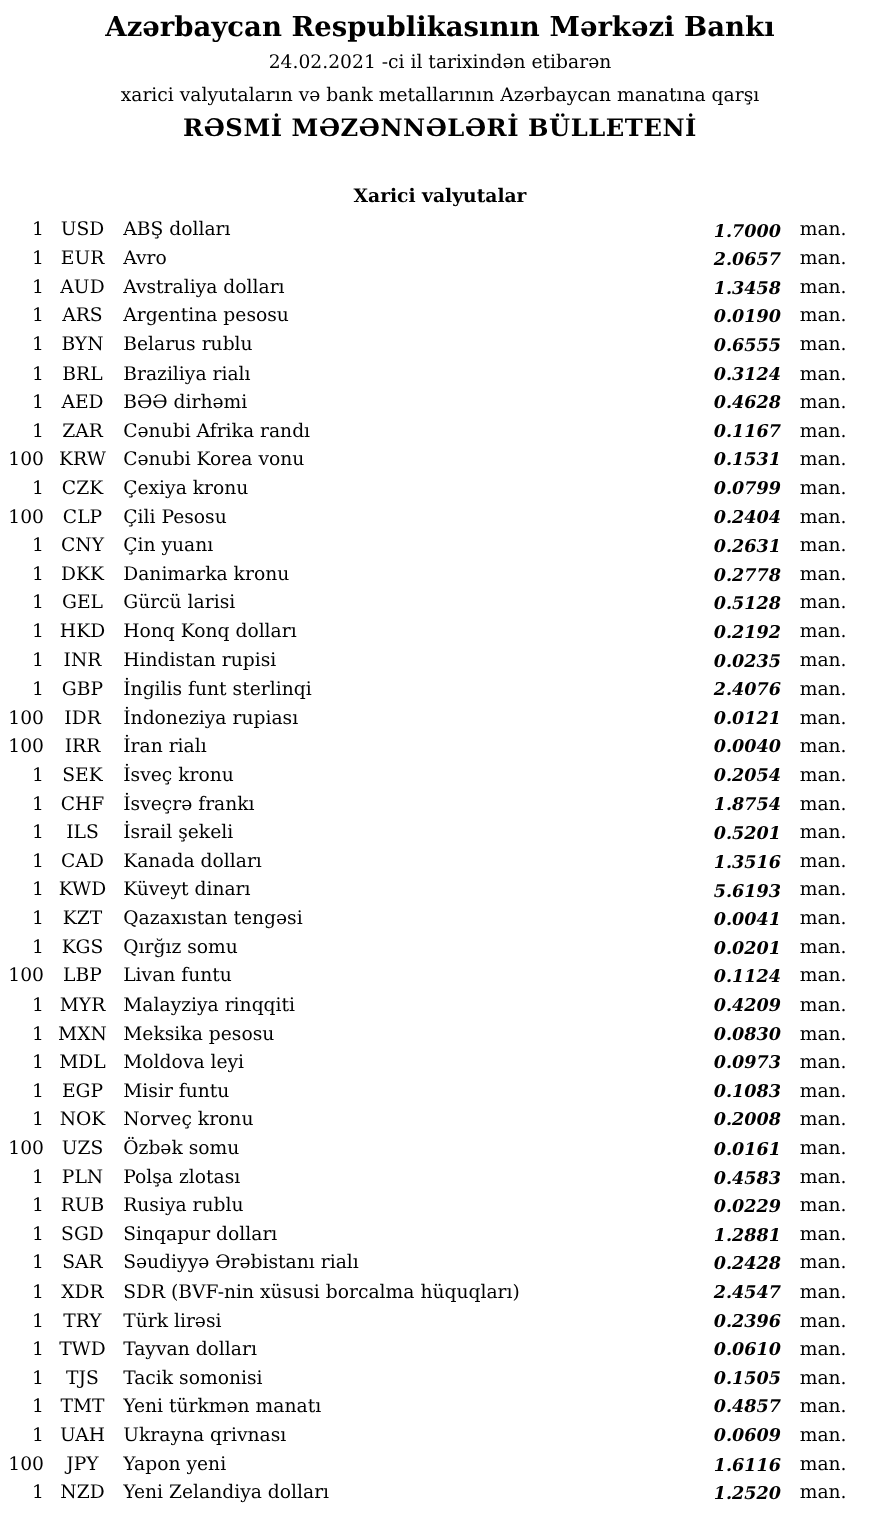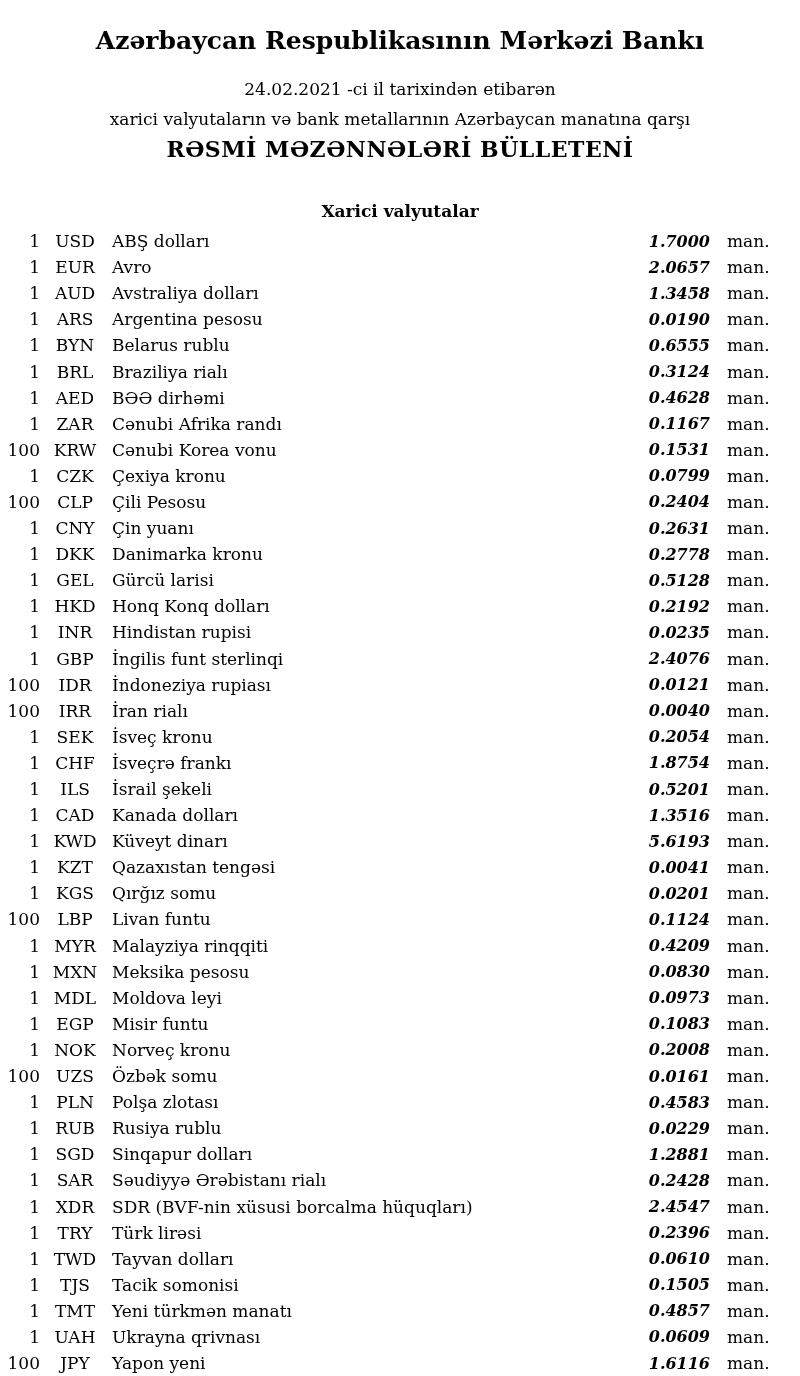--- a/index.html
+++ b/index.html
@@ -18,21 +18,21 @@
     position: relative;
     width: 800px;
     height: 1376px;
     background: #ffffff;
   }
   .doc-header {
     text-align: center;
     padding-top: 8px;
   }
   .bank-name {
-    margin: 16px;
+    margin: 0;
     font-size: 25px;
     font-weight: bold;
     line-height: 34px;
   }
   .hline {
     font-size: 17px;
     font-weight: normal;
     line-height: 30px;
   }
   .bulletin-title {

